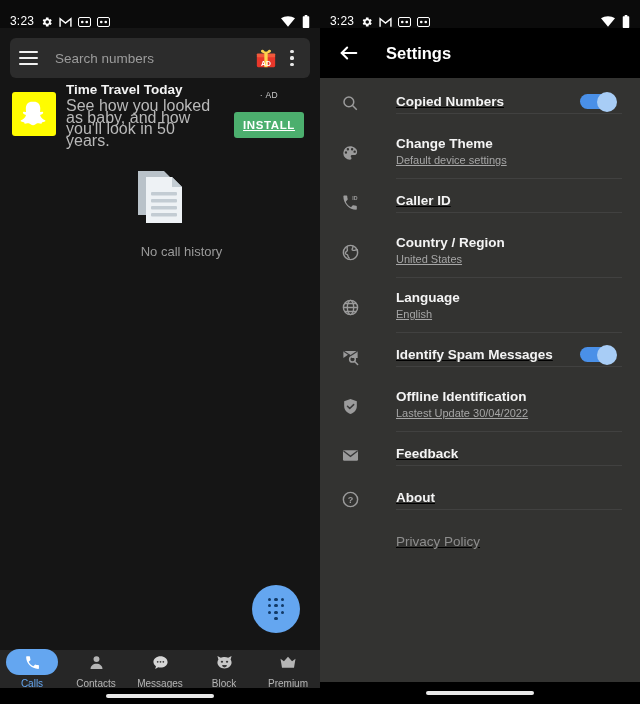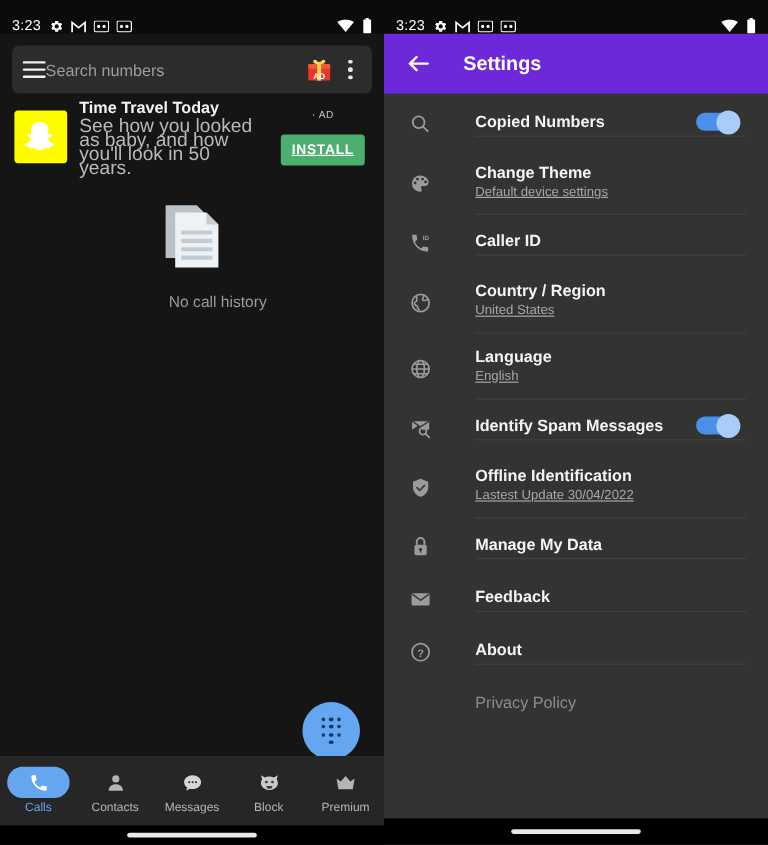--- a/index.html
+++ b/index.html
@@ -29,21 +29,21 @@
   .sb-ic { display: block; }
 
   
   .searchbar {
     margin: 10px 10px 0 10px; height: 40px; background: #2c2c2c;
     border-radius: 6px; display: flex; align-items: center; padding: 0 9px;
   }
   .hamburger { width: 19px; height: 14px; display: flex; flex-direction: column;
     justify-content: space-between; cursor: pointer; }
   .hamburger span { display: block; height: 2.4px; background: #f1f1f1; border-radius: 1px; }
-  .search-ph { flex: 1; margin-left: 0; color: #9c9c9c; font-size: 13.5px; }
+  .search-ph { flex: 1; margin-left: 17px; color: #9c9c9c; font-size: 13.5px; }
   .giftbox { width: 22px; height: 22px; position: relative; margin-right: 6px; }
   .kebab { width: 18px; display: flex; flex-direction: column; align-items: center;
     gap: 3px; padding: 2px 0; cursor: pointer; }
   .kebab i { width: 3.2px; height: 3.2px; background: #e8e8e8; border-radius: 50%; display: block; }
 
   
   .adbanner { margin-top: 8px; height: 56px; display: flex; align-items: center;
     padding: 0 12px; position: relative; background: #151515; }
   .ad-thumb { width: 44px; height: 44px; background: #FFFC00; border-radius: 3px;
     flex: 0 0 44px; display: flex; align-items: center; justify-content: center; }
@@ -65,57 +65,57 @@
 
   
   .fab { position: absolute; right: 20px; bottom: 71px; width: 48px; height: 48px;
     border-radius: 50%; background: #64a6f0; display: flex; align-items: center;
     justify-content: center; cursor: pointer; }
   .dialpad { display: grid; grid-template-columns: repeat(3, 3.4px); gap: 3.1px; }
   .dialpad i { width: 3.4px; height: 3.4px; border-radius: 50%; background: #123a66; display: block; }
   .dialpad i.last { grid-column: 2; }
 
   
-  .navbar { position: absolute; left: 0; right: 0; bottom: 16px; height: 58px;
+  .navbar { position: absolute; left: 0; right: 0; bottom: 16px; height: 38px;
     background: #262626; display: flex; align-items: center; }
   .navitem { flex: 1; display: flex; flex-direction: column; align-items: center;
     justify-content: center; gap: 3px; cursor: pointer; }
   .nav-ic-wrap { width: 52px; height: 26px; display: flex; align-items: center;
     justify-content: center; border-radius: 13px; }
   .navitem.active .nav-ic-wrap { background: #64a6f0; }
   .nav-label { font-size: 10px; color: #b5b5b5; }
   .navitem.active .nav-label { color: #64a6f0; }
   .gesture-bar { position: absolute; bottom: 0; left: 0; right: 0; height: 16px;
     background: #000; display: flex; align-items: center; justify-content: center; }
   .gesture-pill { width: 108px; height: 3.4px; background: #e9e9e9; border-radius: 2px; }
 
   
   .appbar { height: 50px; display: flex; align-items: center; padding: 0 18px;
-    background: #6d28d9; }
+    background: #000000; }
   .back-arrow { width: 22px; height: 22px; cursor: pointer; }
   .appbar-title { color: #ffffff; font-size: 16.5px; font-weight: 700; margin-left: 26px; }
 
   .settings-list { padding-top: 2px; }
   .srow { display: flex; align-items: flex-start; min-height: 44px; padding: 0 18px;
     position: relative; cursor: pointer; }
   .srow-icon { width: 24px; flex: 0 0 24px; display: flex; align-items: center;
     justify-content: center; }
   .srow-body { flex: 1; margin-left: 34px; padding-right: 6px;
     border-bottom: 1px solid #414140; }
   .srow.last .srow-body { border-bottom: 0; }
   .srow-title { color: #f4f4f4; font-size: 13.5px; font-weight: 700; }
   .srow-sub { color: #a6a6a6; font-size: 11px; margin-top: 3px; text-decoration: underline; }
   .srow-inner { display: flex; align-items: center; }
   .srow-texts { flex: 1; }
   .toggle { width: 36px; height: 15px; border-radius: 8px; background: #4a90e8;
     position: relative; flex: 0 0 36px; cursor: pointer; }
   .toggle .knob { position: absolute; top: -2.5px; right: -1px; width: 20px; height: 20px;
     border-radius: 50%; background: #a8cdf6; }
   .srow-dim .srow-title { color: #8d8d8d; font-weight: 400; }
-  .pad-1 { padding-top: 14px; padding-bottom: 4px; }
+  .pad-1 { padding-top: 14px; padding-bottom: 4px; text-decoration: underline; }
   .pad-2 { padding-top: 12px; padding-bottom: 12px; }
   .right-gesture { position: absolute; bottom: 0; left: 0; right: 0; height: 22px;
     background: #000; display: flex; align-items: center; justify-content: center; }
 </style>
 </head>
 <body>
 
 <div class="screens">
 
   <div class="phone left">
@@ -419,33 +419,20 @@
             <path d="M12 2.5l8 3v6c0 5-3.4 8.8-8 10-4.6-1.2-8-5-8-10v-6l8-3z" fill="#9b9b9b"></path>
             <path d="M8.2 11.8l2.8 2.8 5-5" fill="none" stroke="#3a3a3a" stroke-width="1.9" stroke-linecap="round" stroke-linejoin="round"></path>
           </svg>
         </div>
         <div class="srow-body pad-2">
           <div class="srow-title">Offline Identification</div>
           <div class="srow-sub">Lastest Update 30/04/2022</div>
         </div>
       </div>
 
-      <div class="srow">
-        <div class="srow-icon pad-1">
-          <svg width="17" height="19" viewBox="0 0 20 24">
-            <path d="M6 10V7a4 4 0 018 0v3" fill="none" stroke="#9b9b9b" stroke-width="2"></path>
-            <rect x="3.5" y="10" width="13" height="11" rx="2" fill="#9b9b9b"></rect>
-            <circle cx="10" cy="15" r="1.7" fill="#3a3a3a"></circle>
-            <rect x="9.2" y="15" width="1.6" height="3.4" fill="#3a3a3a"></rect>
-          </svg>
-        </div>
-        <div class="srow-body pad-1">
-          <div class="srow-title">Manage My Data</div>
-        </div>
-      </div>
 
       <div class="srow">
         <div class="srow-icon pad-1">
           <svg width="19" height="19" viewBox="0 0 24 24">
             <rect x="2.5" y="5.5" width="19" height="13" rx="1.6" fill="#9b9b9b"></rect>
             <path d="M3.2 6.4L12 13l8.8-6.6" fill="none" stroke="#3a3a3a" stroke-width="1.7"></path>
           </svg>
         </div>
         <div class="srow-body pad-1">
           <div class="srow-title">Feedback</div>

